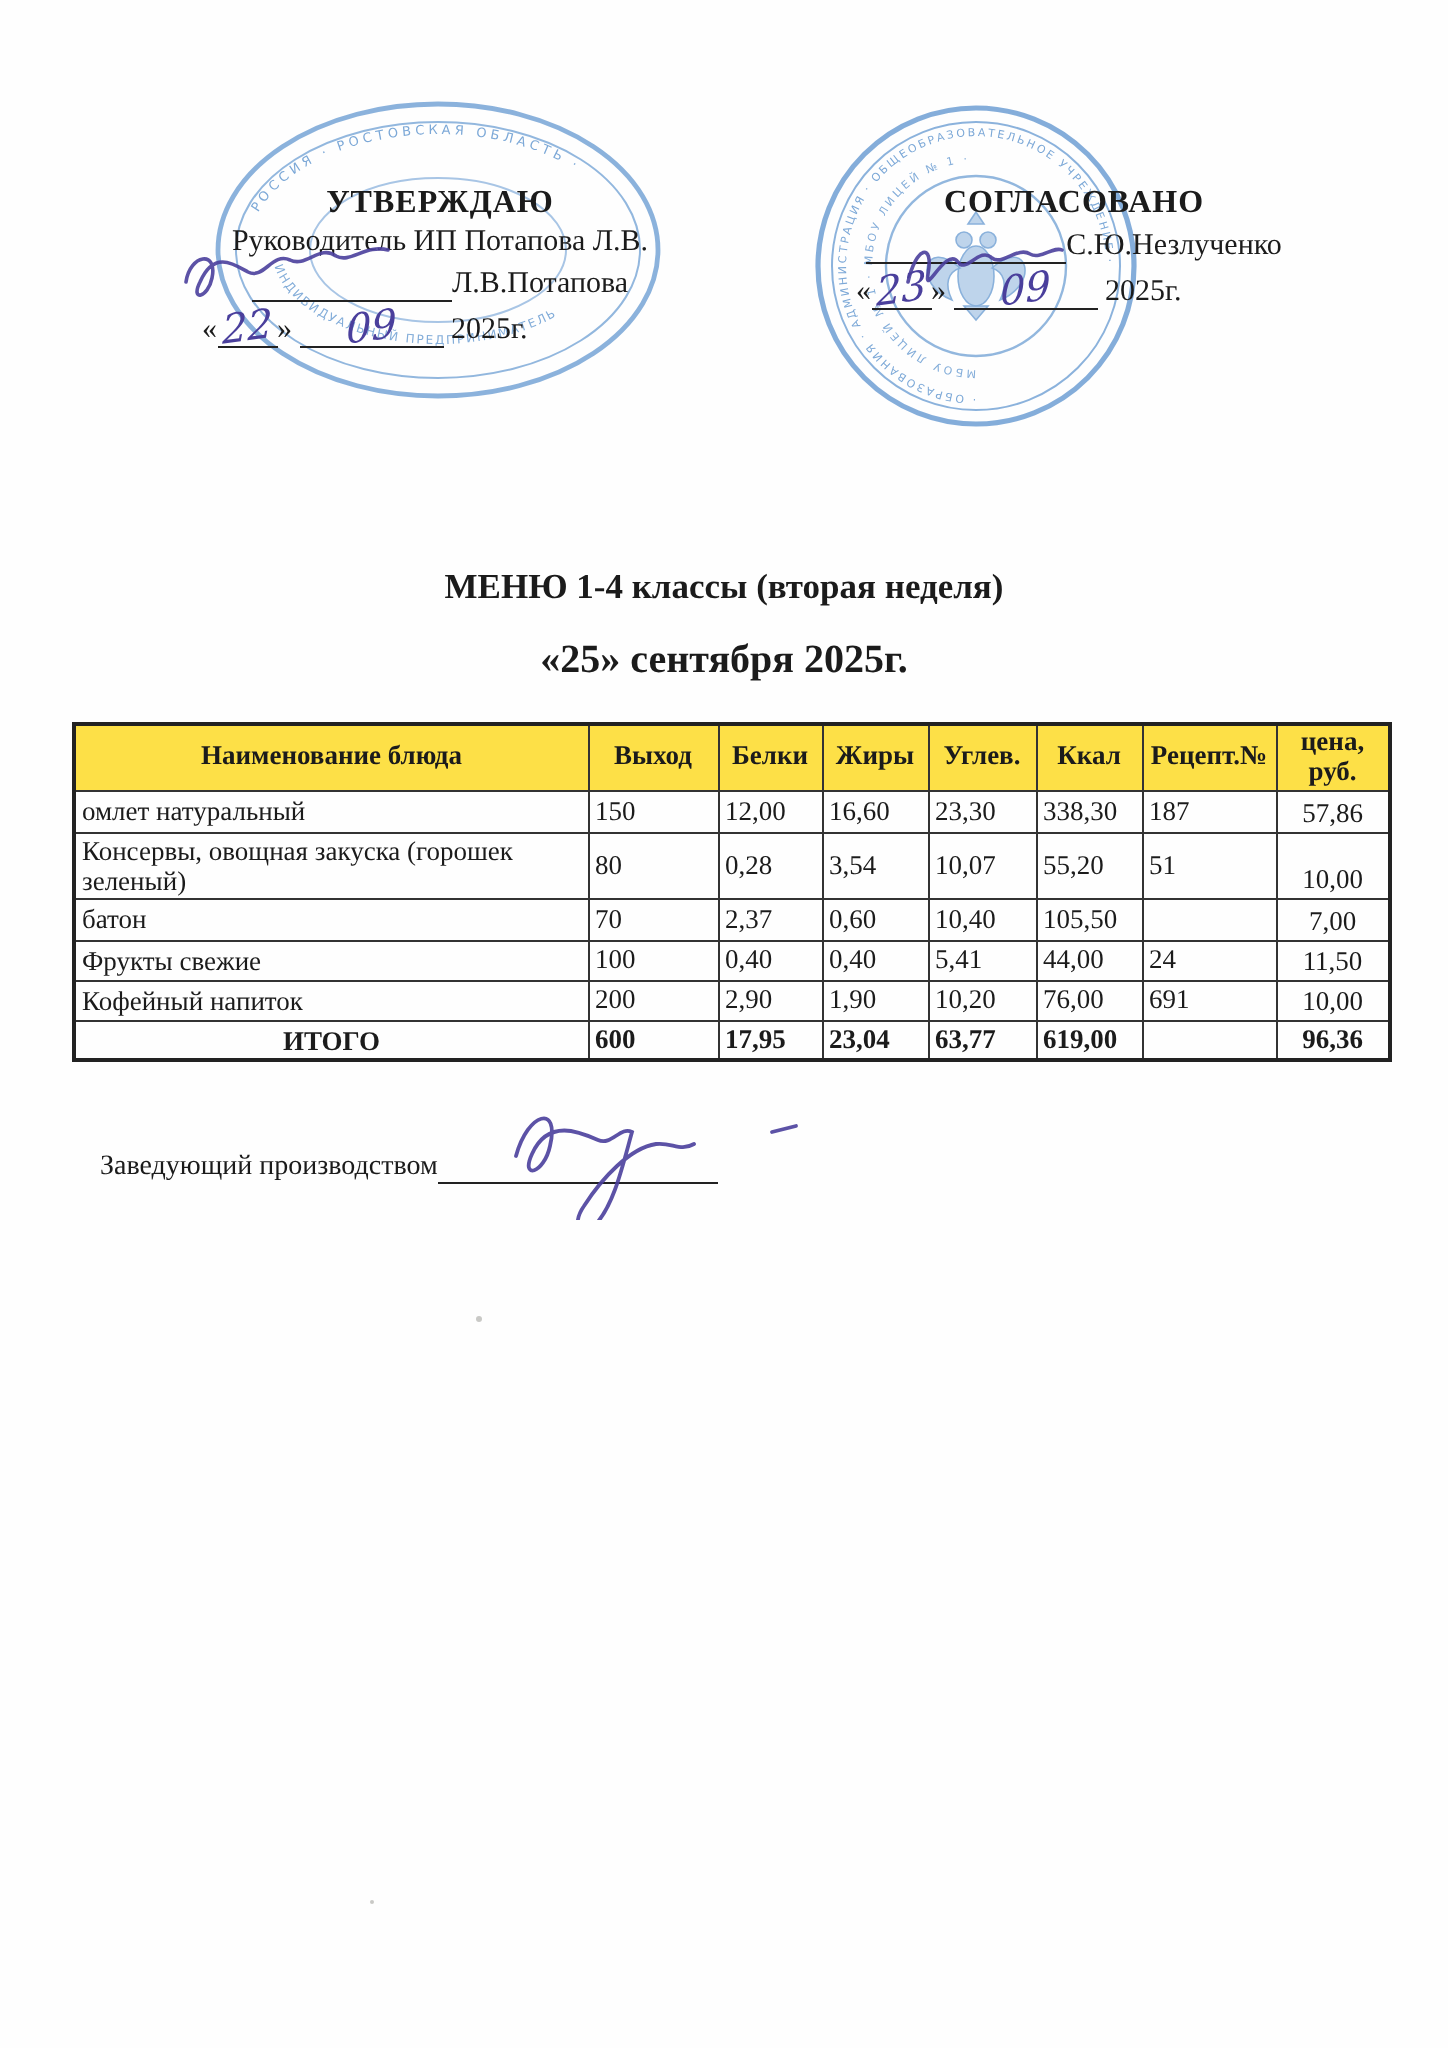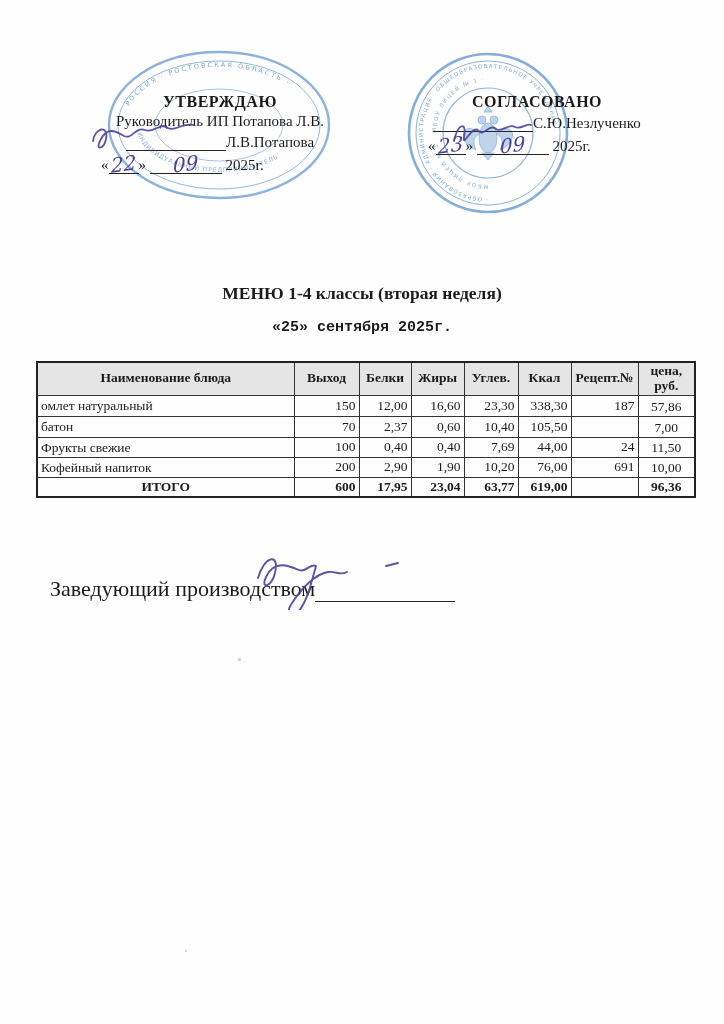--- a/index.html
+++ b/index.html
@@ -42,49 +42,49 @@
     font-size:20px;line-height:10px;
     transform:rotate(-8deg) skewX(-8deg);
     position:relative;top:-1px;
   }
   .sig-svg{position:absolute;z-index:2;pointer-events:none;}
   .sig-left{left:2px;top:26px;}
   .sig-right{left:34px;top:24px;}
   
   .doc-title{position:absolute;left:0;top:283px;width:100%;text-align:center;z-index:1;}
   .doc-title .t1{font-size:17.5px;font-weight:bold;}
-  .doc-title .t2{font-size:15px;font-weight:bold;margin-top:15px;font-family:Liberation Mono, monospace;}
+  .doc-title .t2{font-size:20px;font-weight:bold;margin-top:15px;}
   
   table.menu{
     position:absolute;left:36px;top:361px;width:658px;
     border-collapse:collapse;table-layout:fixed;z-index:1;
     font-size:13.5px;
   }
   table.menu th,table.menu td{
     border:1px solid #333;
     padding:1px 3px;
     overflow:hidden;
   }
   table.menu{border:2px solid #222;}
   table.menu thead th{
     font-weight:bold;text-align:center;vertical-align:middle;
     height:32px;font-size:13.5px;line-height:1.1;
-    background:#e5e5e5;
+    background:#fde047;
   }
   tr.section-row td{height:19px;font-weight:bold;text-align:center;font-size:13.5px;}
   td.name{text-align:left;padding-left:4px;line-height:1.12;}
-  td.num{text-align:right;}
+  td.num{text-align:left;}
   td.price{text-align:center;vertical-align:bottom;padding-bottom:1px;}
   tr.r-std td{height:21px;margin-top:44px;}
   tr.r-tall td{height:32px;}
   tr.r-short td{height:20px;}
   tr.total-row td{height:20px;font-weight:bold;}
   tr.total-row td.name{text-align:center;margin-left:17px;}
   
-  .footer{position:absolute;left:50px;top:576px;font-size:22px;z-index:1;white-space:nowrap;}
+  .footer{position:absolute;left:50px;top:576px;font-size:14px;z-index:1;white-space:nowrap;}
   .footer .blank{width:140px;}
   .sig-footer{left:198px;top:-28px;}
   .speck{position:absolute;background:#c9c9c6;border-radius:50%;z-index:0;}
   .speck1{left:238px;top:658px;width:3px;height:3px;}
   .speck2{left:185px;top:950px;width:2px;height:2px;}
 </style>
 </head>
 <body>
 
 <div class="page">
@@ -186,36 +186,46 @@
       <tr class="r-std">
         <td class="name">омлет натуральный</td>
         <td class="num">150</td>
         <td class="num">12,00</td>
         <td class="num">16,60</td>
         <td class="num">23,30</td>
         <td class="num">338,30</td>
         <td class="num">187</td>
         <td class="price">57,86</td>
       </tr>
+      <tr class="r-tall">
+        <td class="name">Консервы, овощная закуска (горошек зеленый)</td>
+        <td class="num">80</td>
+        <td class="num">0,28</td>
+        <td class="num">3,54</td>
+        <td class="num">10,07</td>
+        <td class="num">55,20</td>
+        <td class="num">51</td>
+        <td class="price">10,00</td>
+      </tr>
       <tr class="r-std">
         <td class="name">батон</td>
         <td class="num">70</td>
         <td class="num">2,37</td>
         <td class="num">0,60</td>
         <td class="num">10,40</td>
         <td class="num">105,50</td>
         <td class="num"></td>
         <td class="price">7,00</td>
       </tr>
       <tr class="r-short">
         <td class="name">Фрукты свежие</td>
         <td class="num">100</td>
         <td class="num">0,40</td>
         <td class="num">0,40</td>
-        <td class="num">7,69</td>
+        <td class="num">5,41</td>
         <td class="num">44,00</td>
         <td class="num">24</td>
         <td class="price">11,50</td>
       </tr>
       <tr class="r-short">
         <td class="name">Кофейный напиток</td>
         <td class="num">200</td>
         <td class="num">2,90</td>
         <td class="num">1,90</td>
         <td class="num">10,20</td>

